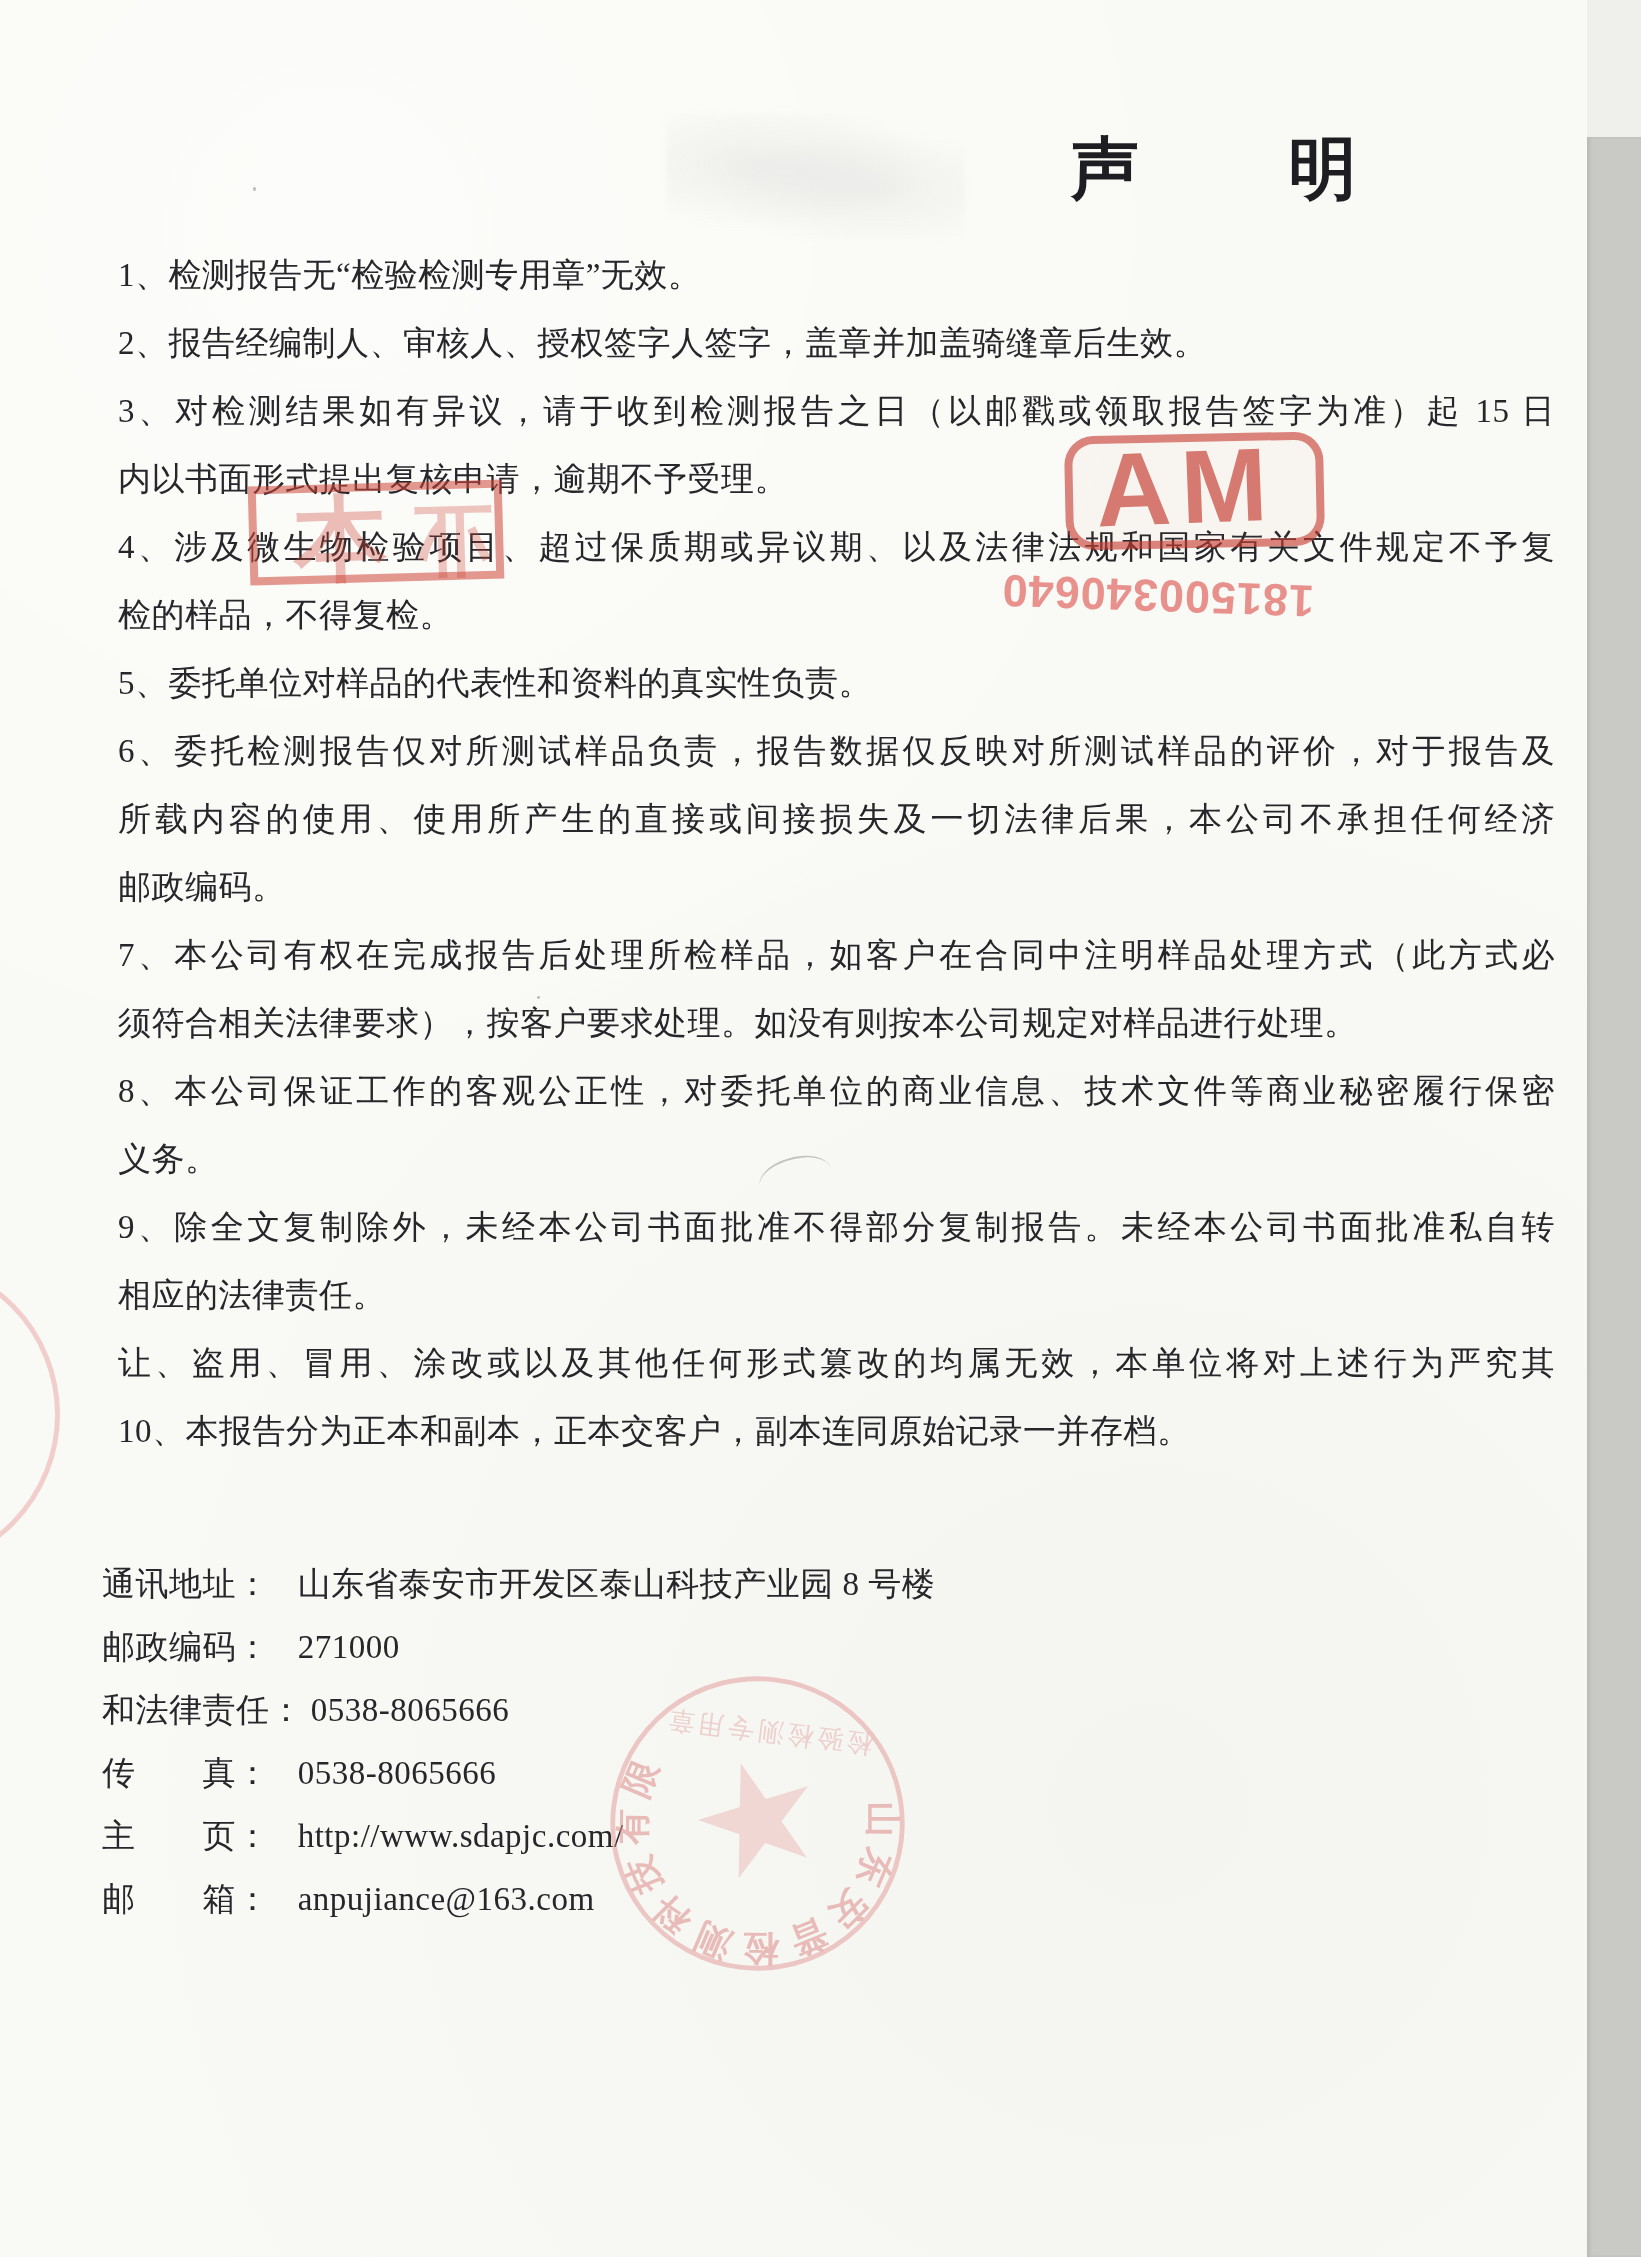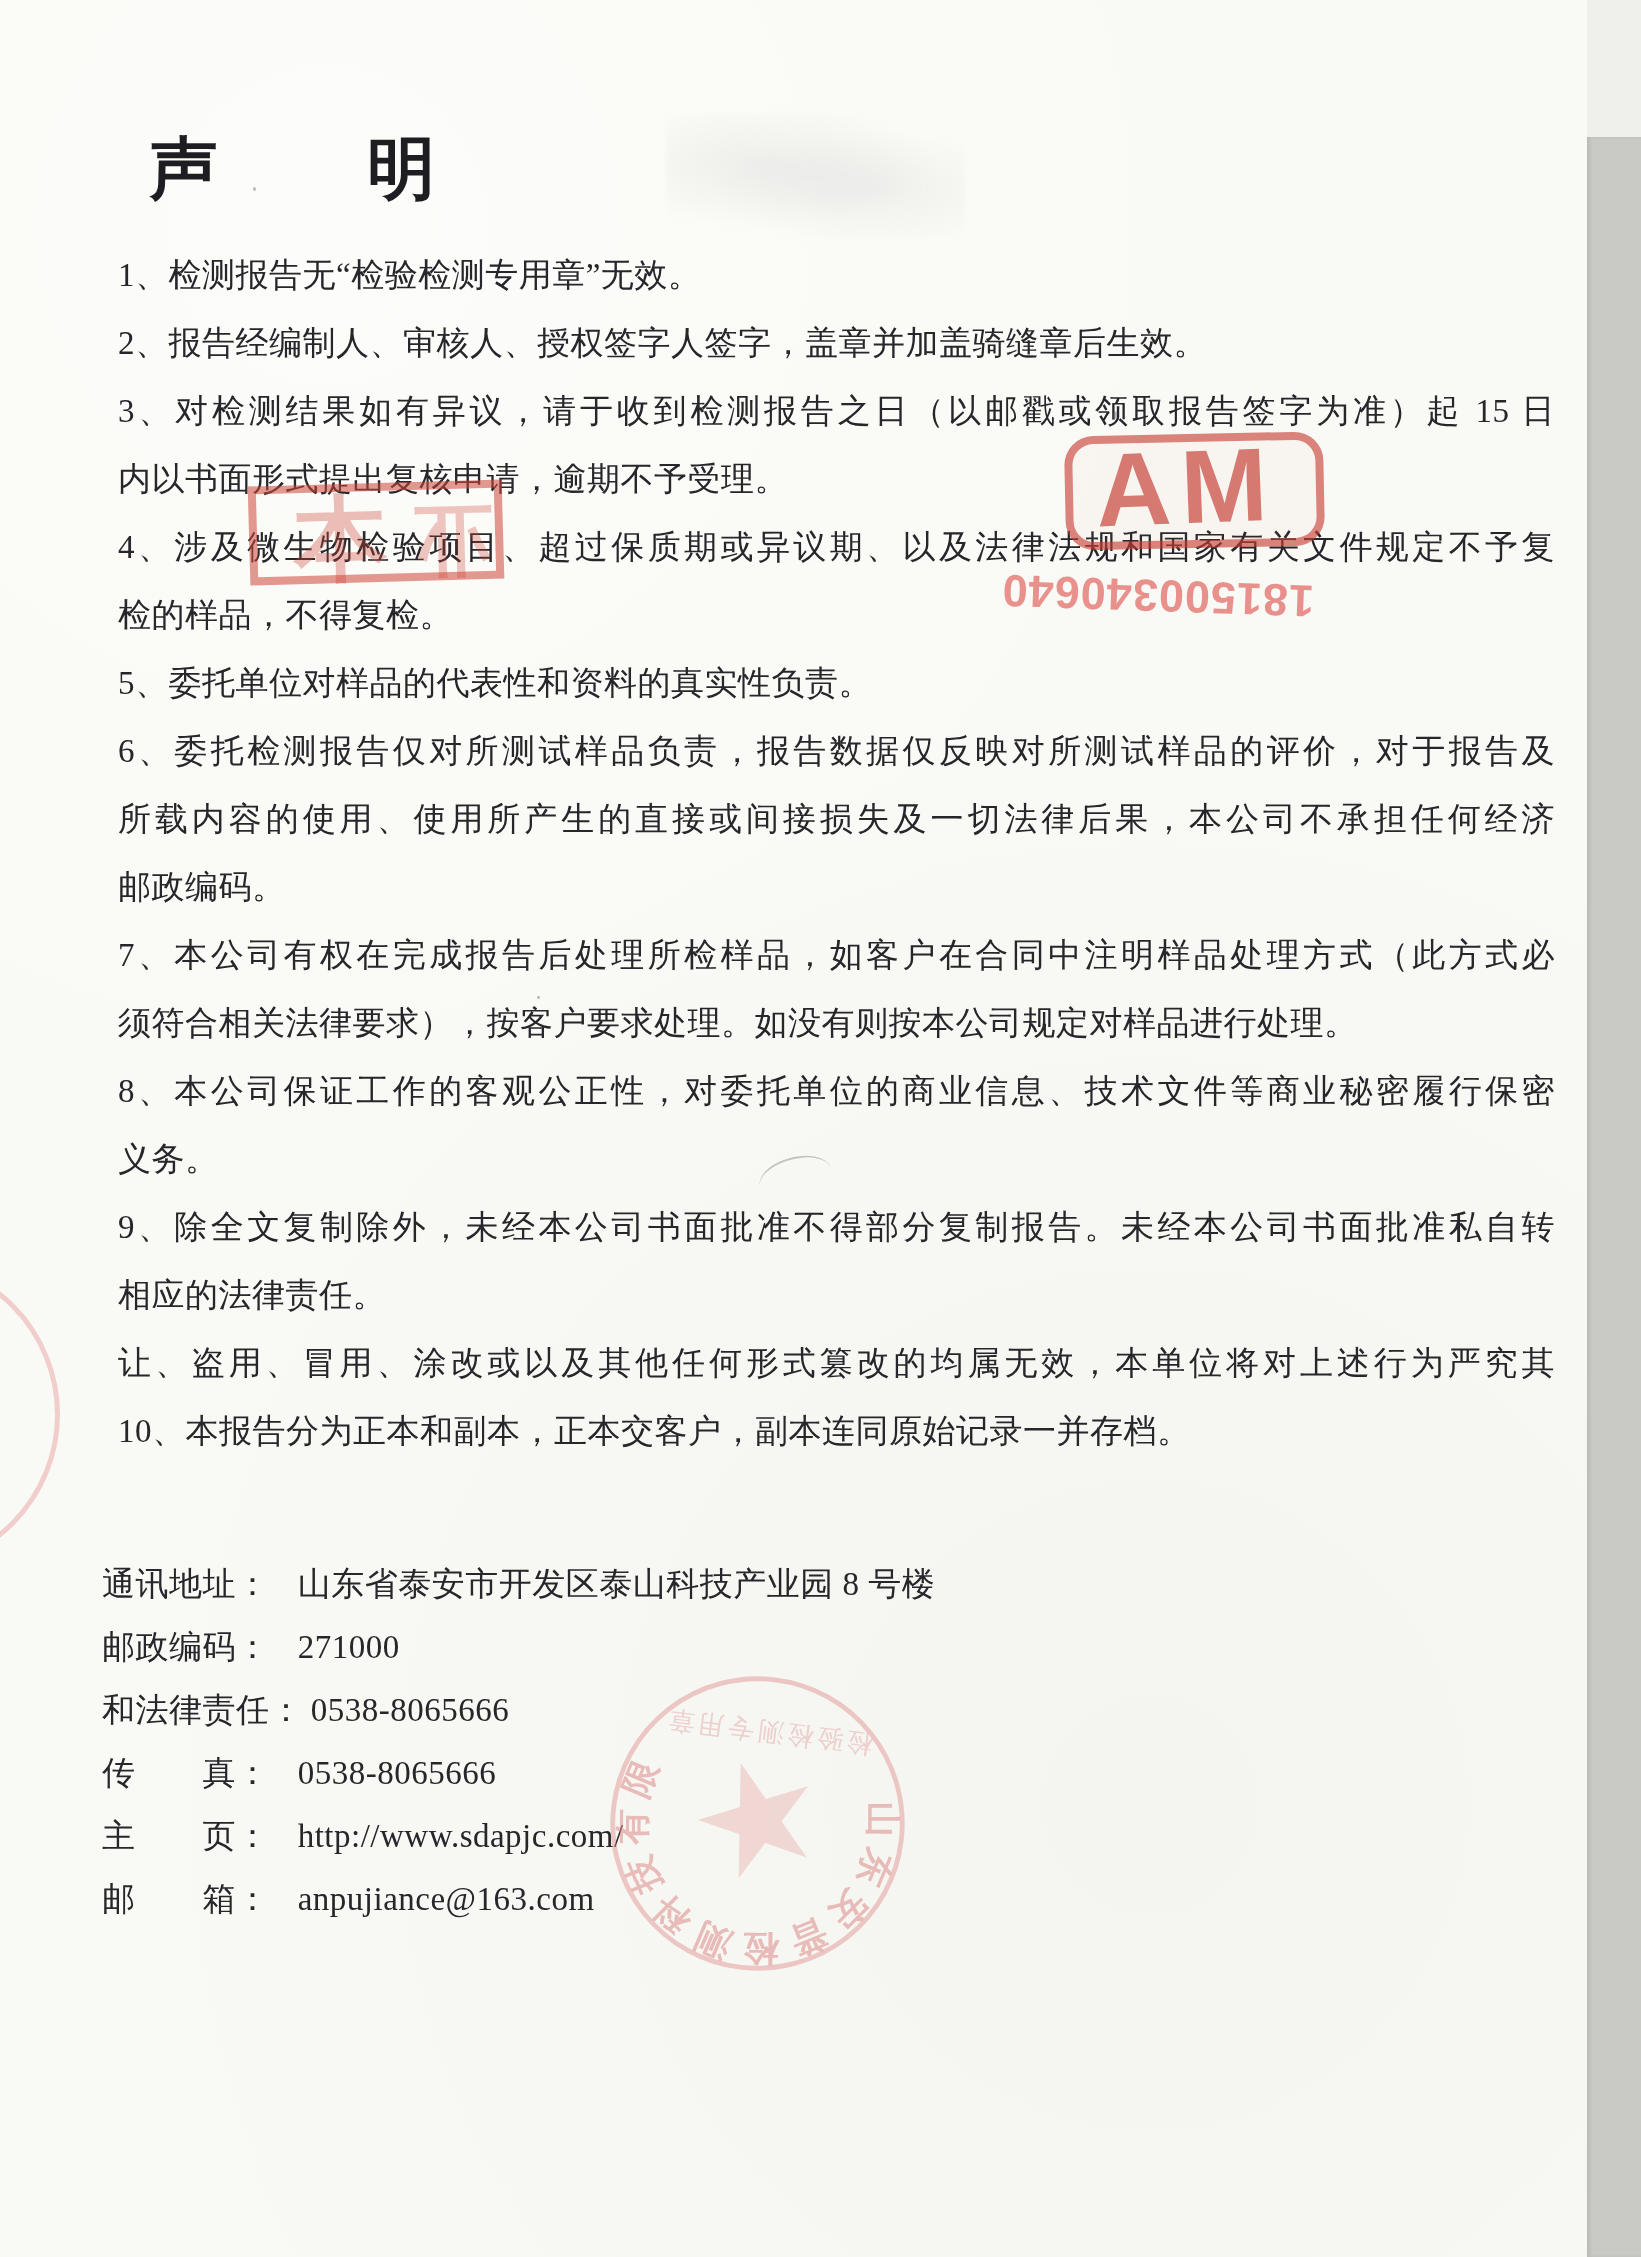--- a/index.html
+++ b/index.html
@@ -23,21 +23,21 @@
     position:absolute;left:1587px;top:137px;width:54px;height:2120px;
     background:#c9c9c5;
     box-shadow:inset 2.9px 0 3.9px rgba(0,0,0,.08);
   }
   .scan-band-right-top{
     position:absolute;left:1587px;top:0;width:54px;height:137px;
     background:#efefeb;
   }
   .doc-title{
     position:absolute;left:0;top:124px;width:1506px;
-    text-align:left;
+    text-align:right;
     font-size:68px;font-weight:bold;
     letter-spacing:2.2em;text-indent:2.2em;
     color:#1e1e22;
   }
   .statement{
     position:absolute;left:118px;top:241px;width:1437px;
   }
   .line{
     height:68px;line-height:68px;
     font-size:33px;

